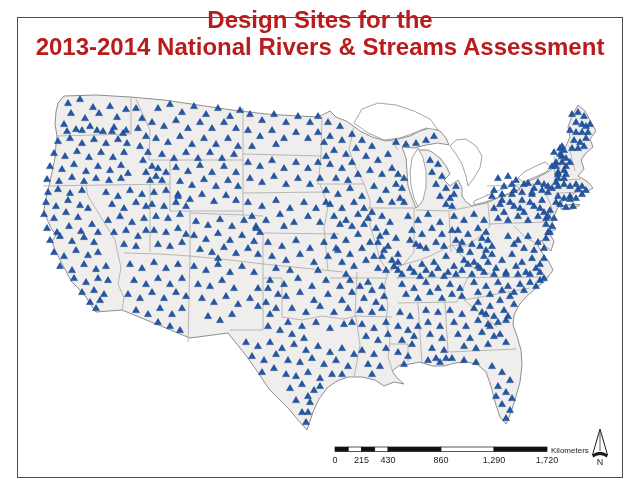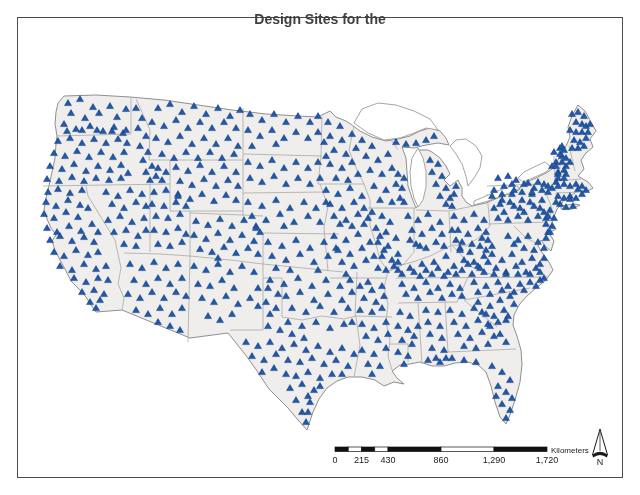--- a/index.html
+++ b/index.html
@@ -1,36 +1,37 @@
 <!DOCTYPE html>
 <html><head>
 <meta charset="utf-8">
 <style>
   html,body{margin:0;padding:0;background:#fff;}
   .page{position:relative;width:640px;height:495px;background:#ffffff;overflow:hidden;
         font-family:"Liberation Sans","DejaVu Sans",sans-serif;}
   .frame{position:absolute;left:17px;top:17px;width:604px;height:459px;border:1px solid #4c4c4c;background:#fff;}
-  .title-block{position:absolute;left:0;top:6px;width:100%;text-align:center;color:#404040;font-weight:bold;
-               font-size:14px;line-height:27px;letter-spacing:0px;}
+  .title-block{position:absolute;left:0;top:6px;width:100%;text-align:center;color:#b91c1c;font-weight:bold;
+               font-size:24px;line-height:27px;letter-spacing:0px;}
   svg.mapsvg{position:absolute;left:0;top:0;}
   .land{fill:#efeeec;stroke:#8f8f8f;stroke-width:1;}
   .lake{fill:#ffffff;stroke:#9a9a9a;stroke-width:0.9;}
   .stateline{fill:none;stroke:#a8a8a8;stroke-width:0.8;}
   .sb-num{font-size:9px;fill:#1a1a1a;}
   .sb-unit{font-size:8px;fill:#1a1a1a;}
   .north-n{font-size:9px;fill:#1a1a1a;}
 </style>
 </head>
 <body>
 
 <div class="page">
   <div class="frame"></div>
 
   <div class="title-block">
     <div>Design Sites for the</div>
+    <div>2013-2014 National Rivers &amp; Streams Assessment</div>
   </div>
 
   <svg class="mapsvg" width="640" height="495" viewBox="0 0 640 495" xmlns="http://www.w3.org/2000/svg">
 
     <path class="land" d="
       M 58,103 L 64,96 L 96,95 L 130,97 L 164,100 L 198,105 L 232,110 L 266,114 L 298,116 L 318,117
       L 330,111 L 336,117 L 346,121 L 352,125 L 360,131 L 372,137 L 386,141 L 398,139 L 410,136
       L 420,131 L 430,128 L 440,131 L 446,138 L 449,145 L 438,143 L 426,145 L 414,148 L 402,147
       L 406,158 L 407,172 L 408,186 L 412,198 L 416,208 L 421,202 L 424,188 L 424,172 L 421,159
       L 419,150 L 428,150 L 432,152 L 440,158 L 446,166 L 450,174 L 444,180 L 450,186 L 458,180

